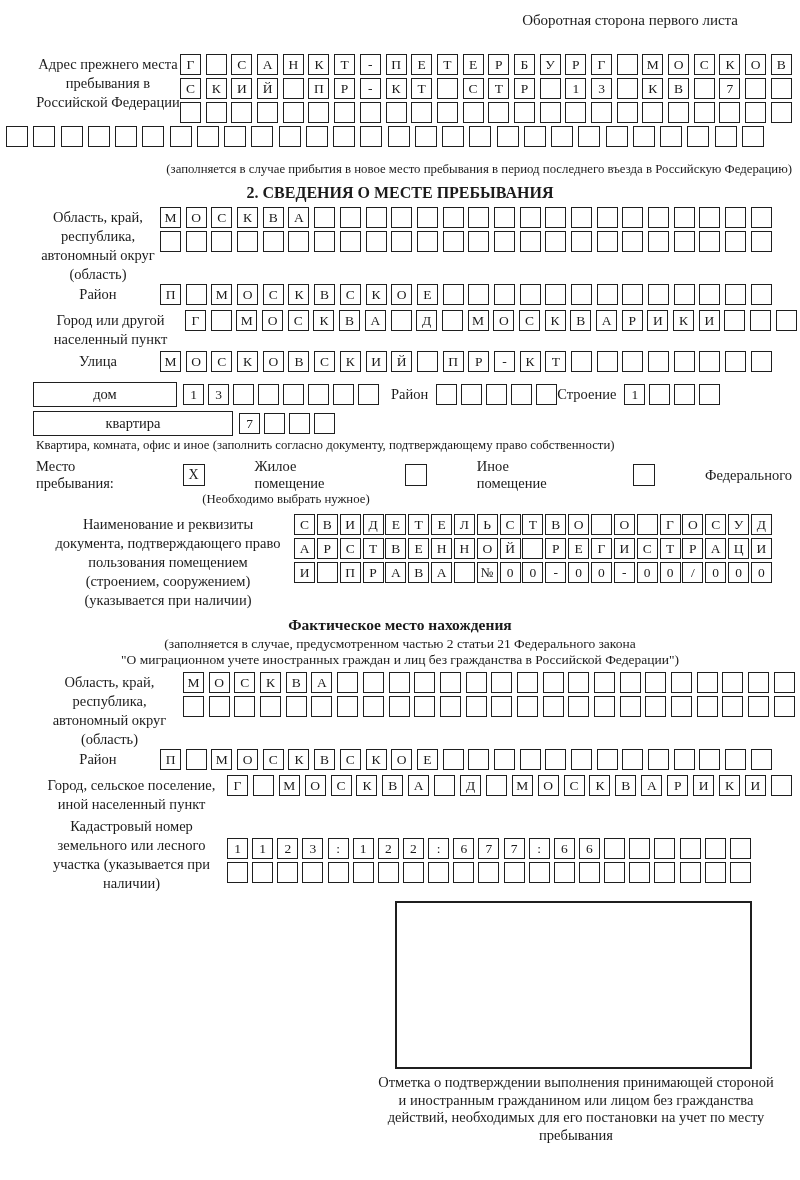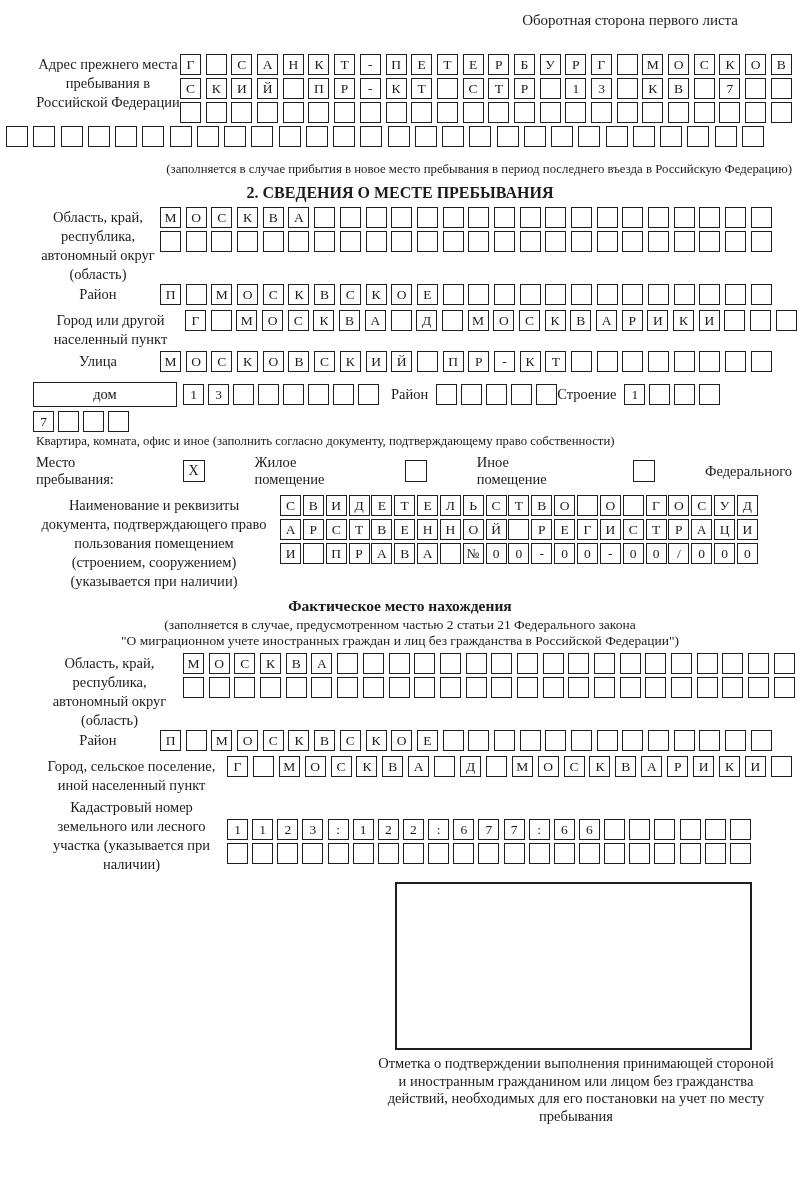--- a/index.html
+++ b/index.html
@@ -50,21 +50,21 @@
   .inline-label{font-size:14.5px;flex:none;}
   .lbl-korpus{margin-left:12px;margin-right:8px;}
   .lbl-stroenie{margin-right:8px;}
 
   .stay-line{display:flex;align-items:center;margin-top:5px;font-size:14.5px;gap:40px;}
   .check{width:22px;height:22px;font-size:14px;}
   .c1{margin-left:8px;} .c2{margin-left:16px;} .c3{margin-left:30px;}
   .opt-label{margin-left:10px;}
   .stay-note{margin-left:80px;width:340px;text-align:center;}
 
-  .doc-field{margin-top:7px;}
+  .doc-field{margin-top:7px;margin-left:14px;}
 
   .stamp-wrap{margin-top:8px;}
   .stamp-box{box-sizing:border-box;width:357px;height:168px;border:2px solid #1f1f1f;
              margin-left:359px;background:#fff;}
   .stamp-caption{width:400px;margin-left:340px;text-align:center;font-size:14.5px;
                  line-height:17.5px;margin-top:5px;}
   .cad-rows{margin-top:22px;}
 </style>
 </head>
 <body>
@@ -367,38 +367,40 @@
     <span class="inline-label lbl-stroenie">Строение</span>
     <span class="smallrow">
         <span class="cell">1</span>
         <span class="cell"></span>
         <span class="cell"></span>
         <span class="cell"></span>
       </span>
   </div>
 
   <div class="inline-line apt">
+    <span class="named-box nb-kv">квартира</span>
     <span class="smallrow">
         <span class="cell">7</span>
         <span class="cell"></span>
         <span class="cell"></span>
         <span class="cell"></span>
       </span>
   </div>
   <div class="caption mt2">Квартира, комната, офис и иное (заполнить согласно документу, подтверждающему право собственности)</div>
 
   <div class="stay-line">
     <span>Место пребывания:</span>
     <span class="cell check c1">X</span>
     <span class="opt-label">Жилое помещение</span>
     <span class="cell check c2"></span>
     <span class="opt-label">Иное помещение</span>
     <span class="cell check c3"></span>
     <span class="opt-label">Федерального</span>
   </div>
+  <div class="caption stay-note">(Необходимо выбрать нужное)</div>
 
   <div class="field doc-field">
     <div class="flabel w244">Наименование и реквизиты документа, подтверждающего право пользования помещением (строением, сооружением) (указывается при наличии)</div>
     <div class="rows">
       <div class="boxrow cells-21d">
           <span class="cell">С</span>
           <span class="cell">В</span>
           <span class="cell">И</span>
           <span class="cell">Д</span>
           <span class="cell">Е</span>

